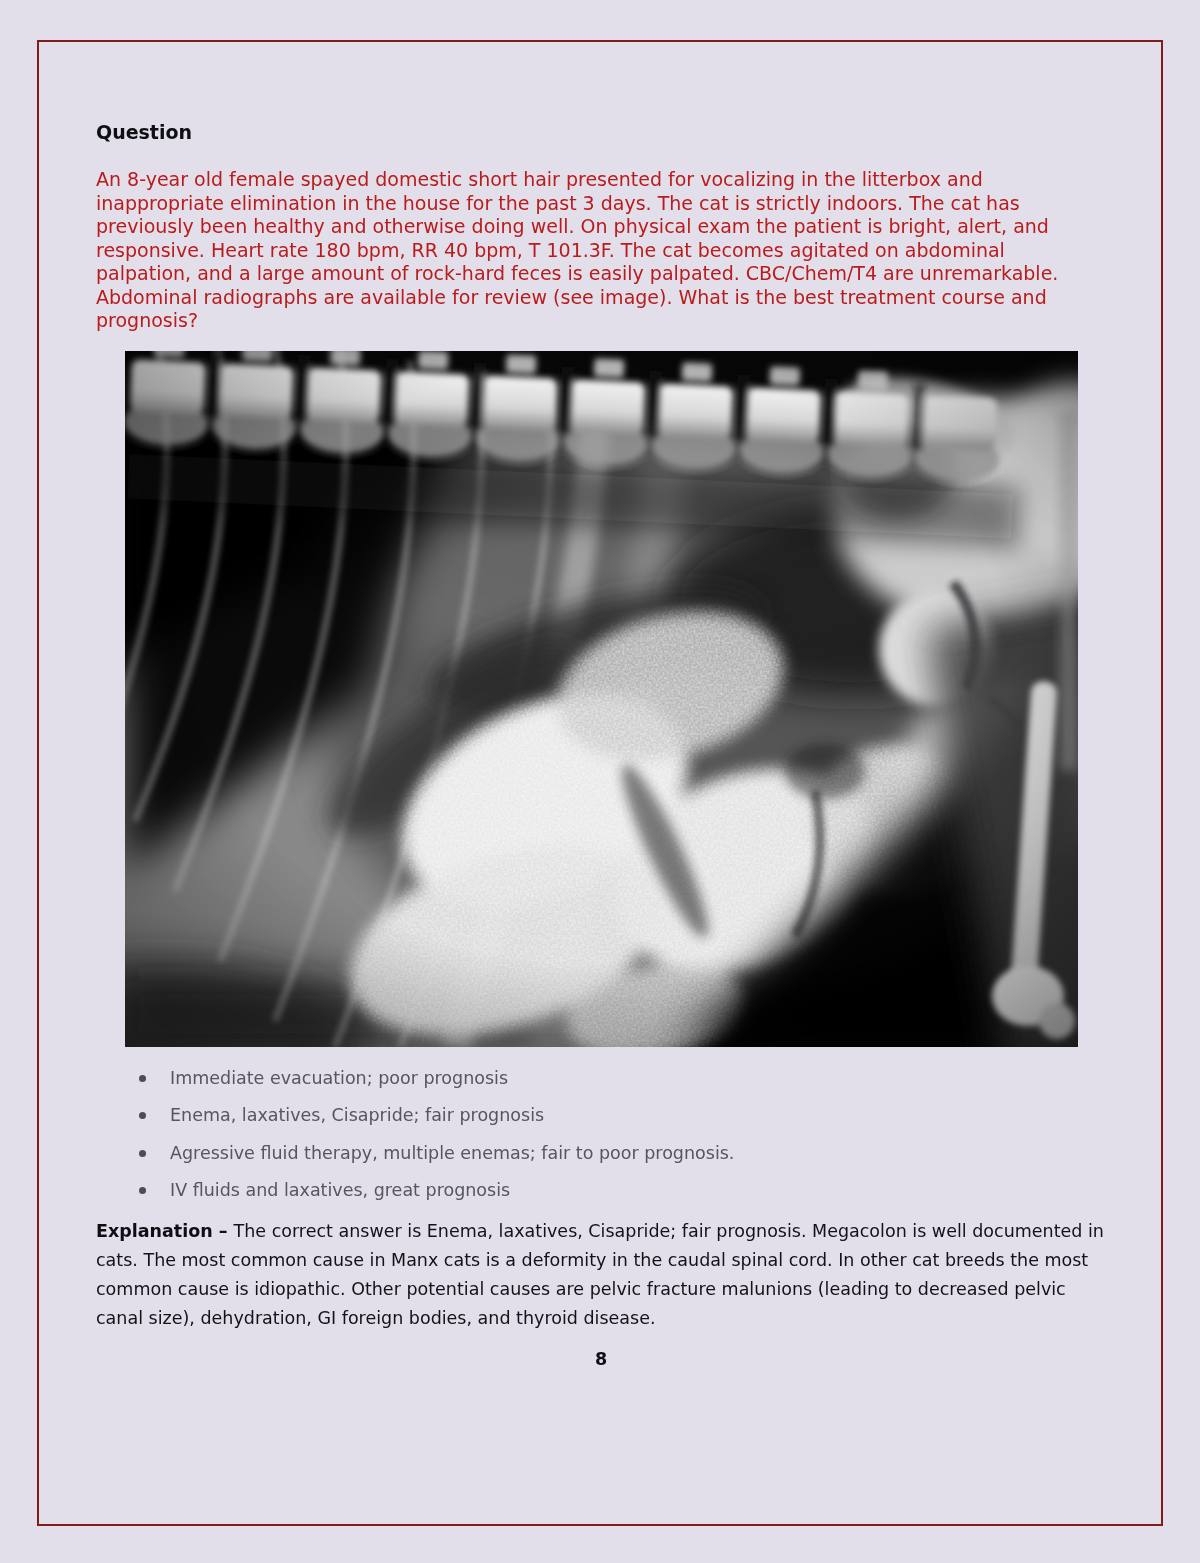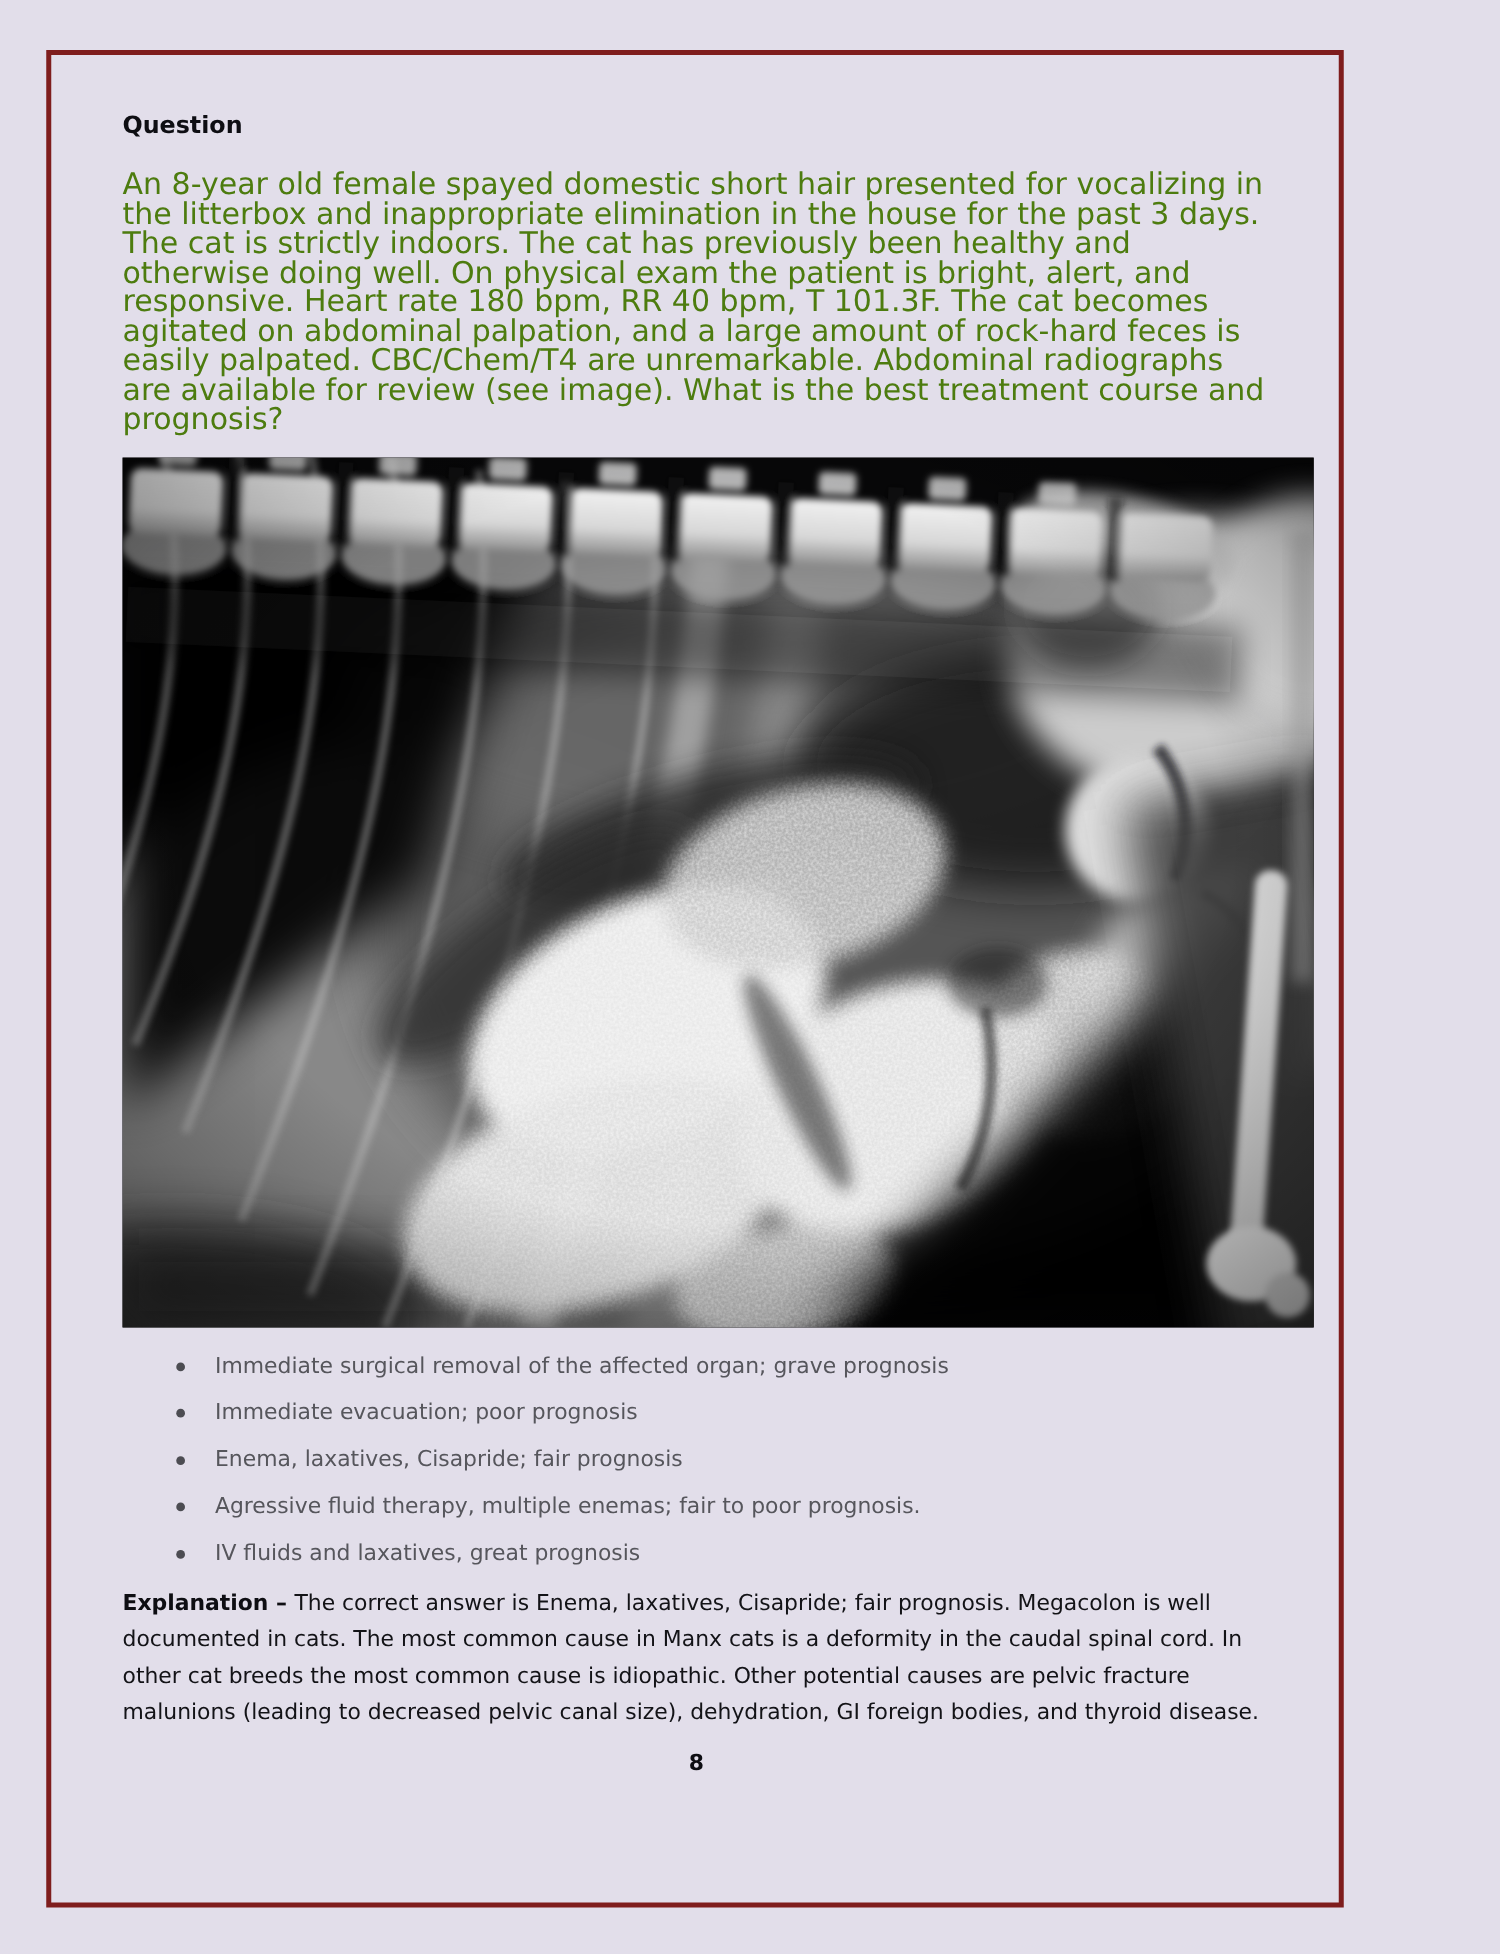--- a/index.html
+++ b/index.html
@@ -5,35 +5,35 @@
   html,body{margin:0;padding:0;}
   body{
     width:1200px;height:1563px;
     background:#e2deea;
     font-family:"DejaVu Sans","Liberation Sans",sans-serif;
     position:relative;overflow:hidden;
     -webkit-font-smoothing:antialiased;
   }
   .frame{
     position:absolute;left:37px;top:40px;
-    width:1038px;height:1486px;
-    border:4px solid #7f1d1d;
+    width:1126px;height:1486px;
+    border:2px solid #7f1d1d;
     box-sizing:border-box;
-    padding:45px 55px 0 57px;
+    padding:79px 55px 0 57px;
     background:transparent;
   }
   .q-heading{
     margin:0 0 25px 0;
     font-size:19px;line-height:22px;
     font-weight:bold;color:#0e0e13;
   }
   .q-body{
     margin:0;
-    font-size:24px;line-height:23.5px;
-    color:#4d7c0f;
+    font-size:19px;line-height:23.5px;
+    color:#b91c1c;
   }
   figure.xray{
     margin:18px auto 20px auto;
     width:953px;height:696px;
     display:block;padding:0;
     background:#0a0a0a;
     overflow:hidden;
   }
   figure.xray svg{display:block;}
   ul.options{
@@ -212,24 +212,20 @@
         </g>
       </g>
 
       <rect width="953" height="696" fill="url(#vig)"></rect>
     </svg>
   </figure>
 
   <ul class="options">
       <li>
       <span class="dot"></span>
-      <span class="opt-text">Immediate surgical removal of the affected organ; grave prognosis</span>
-    </li>
-      <li>
-      <span class="dot"></span>
       <span class="opt-text">Immediate evacuation; poor prognosis</span>
     </li>
       <li>
       <span class="dot"></span>
       <span class="opt-text">Enema, laxatives, Cisapride; fair prognosis</span>
     </li>
       <li>
       <span class="dot"></span>
       <span class="opt-text">Agressive fluid therapy, multiple enemas; fair to poor prognosis.</span>
     </li>

